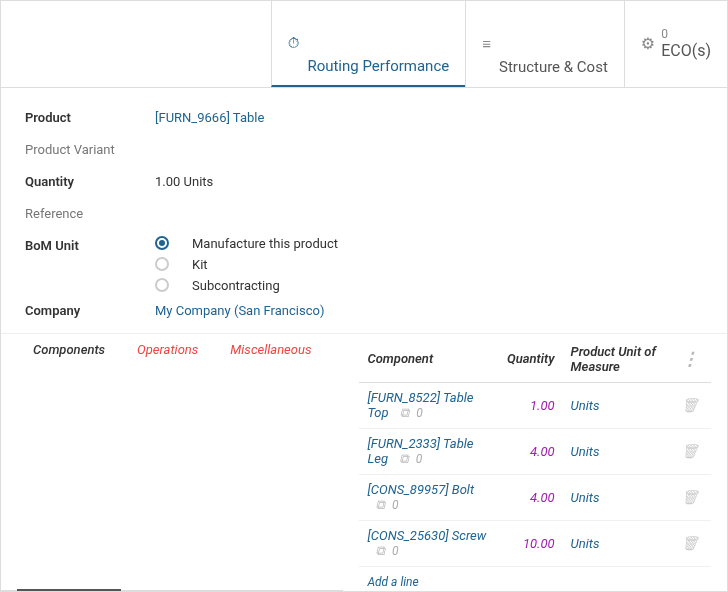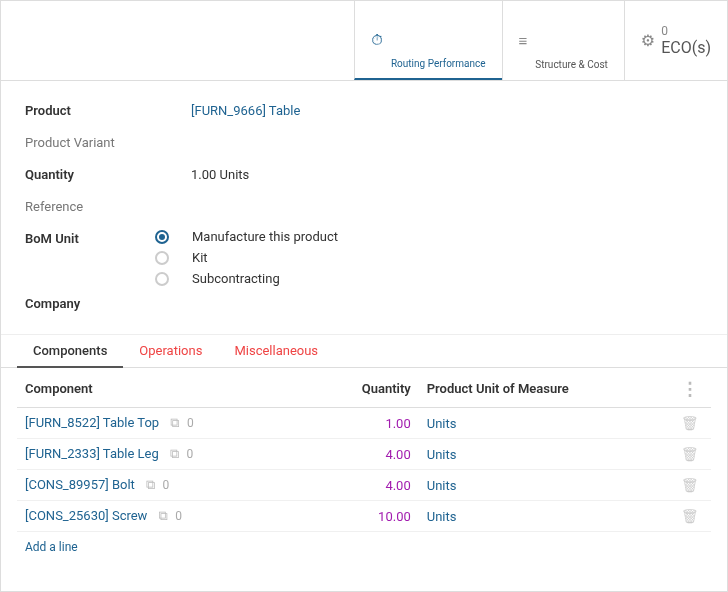--- a/index.html
+++ b/index.html
@@ -47,42 +47,42 @@
       border-bottom: 2px solid #1f6391;
     }
     .top-nav-tab .tab-icon {
       color: #888;
       font-size: 15px;
     }
     .top-nav-tab.active .tab-icon {
       color: #1f6391;
     }
     .top-nav-tab .tab-label {
-      font-size: 10px;
+      font-size: 15px;
       line-height: 1.3;
       text-align: center;
       margin-top: 48px;
     }
     .eco-tab {
       display: flex;
       align-items: center;
       padding: 8px 16px;
       border-left: 1px solid #ddd;
       cursor: pointer;
       gap: 6px;
       color: #555;
       font-size: 13px;
     }
     .eco-count {
       color: #888;
       font-size: 12px;
     }
     
     .form-area {
-      padding: 20px 24px 8px 24px;
+      padding: 20px 24px 0 24px;
       border-bottom: 1px solid #eee;
     }
     .form-row {
       display: flex;
       align-items: flex-start;
       margin-bottom: 8px;
       min-height: 24px;
     }
     .form-label {
       width: 130px;
@@ -93,21 +93,20 @@
       flex-shrink: 0;
     }
     .form-label.light {
       font-weight: 400;
       color: #777;
     }
     .form-value {
       color: #333;
       font-size: 13px;
       padding-top: 2px;
-      margin-left: 36px;
     }
     .form-value.link {
       color: #1f6391;
       cursor: pointer;
     }
     
     .radio-group {
       display: flex;
       flex-direction: column;
       gap: 6px;
@@ -138,23 +137,24 @@
       background: #1f6391;
       border-radius: 50%;
     }
     .radio-label {
       font-size: 13px;
       color: #333;
     }
     
     .tabs-section {
       display: flex;
-      flex-direction: column;
+      flex-direction: row;
       flex: 1;
       overflow: hidden;
+      font-style: italic;
     }
     .tab-bar {
       display: flex;
       border-bottom: 1px solid #ddd;
       padding: 0 16px;
       background: #fff;
     }
     .tab-item {
       padding: 8px 16px;
       cursor: pointer;
@@ -284,20 +284,21 @@
           <span class="radio-label">Kit</span>
         </div>
         <div class="radio-item">
           <div class="radio-circle"></div>
           <span class="radio-label">Subcontracting</span>
         </div>
       </div>
     </div>
     <div class="form-row">
       <span class="form-label">Company</span>
+      <span class="form-value link">My Company (San Francisco)</span>
     </div>
   </div>
 
   <div class="tabs-section">
     <div class="tab-bar">
       <div class="tab-item active">
         <span>Components</span>
       </div>
       <div class="tab-item">
         <span>Operations</span>

